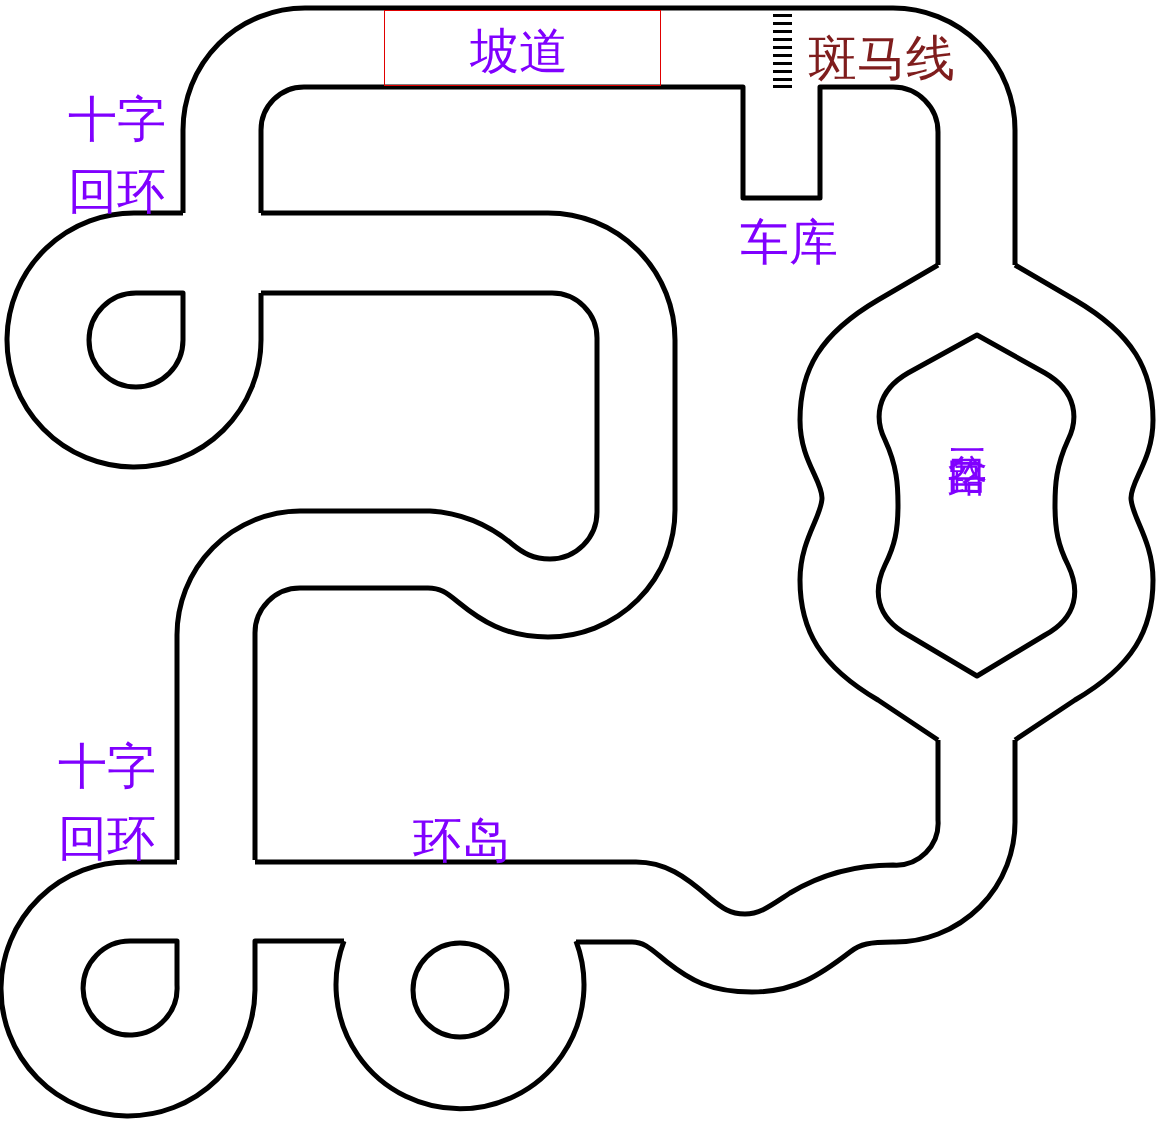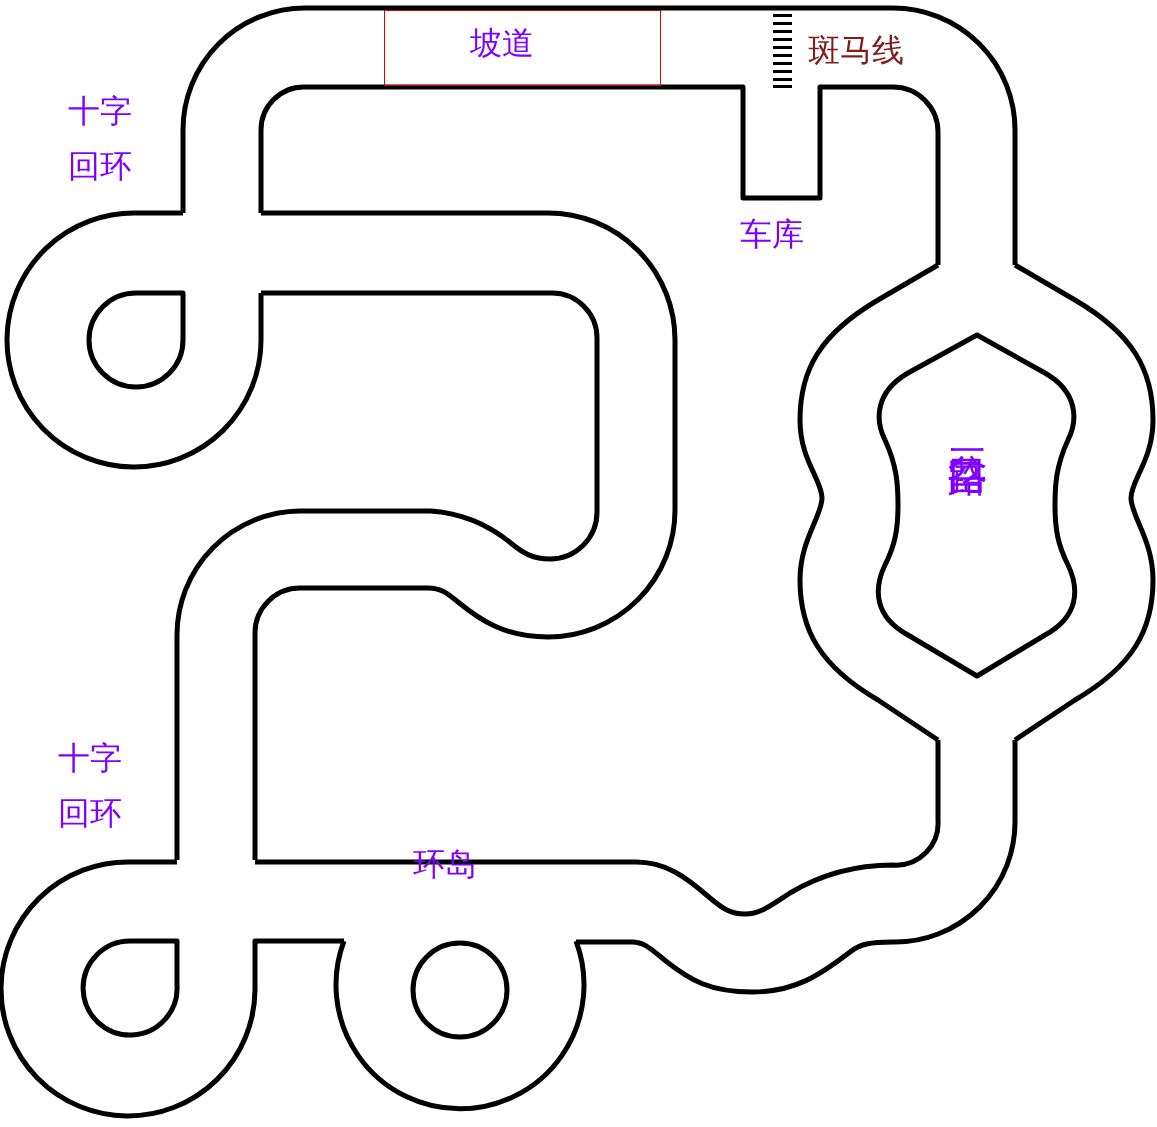--- a/index.html
+++ b/index.html
@@ -1,19 +1,19 @@
 <!DOCTYPE html>
 <html><head>
 <meta charset="utf-8">
 <style>
   html, body { margin: 0; padding: 0; background: #ffffff; }
   #canvas { position: relative; width: 1157px; height: 1127px; background: #ffffff; overflow: hidden; }
   svg.track { position: absolute; left: 0; top: 0; }
   .road { fill: none; stroke: #000000; stroke-width: 5; stroke-linejoin: round; stroke-linecap: butt; }
-  .label { position: absolute; font-family: "DejaVu Sans", sans-serif; font-size: 32px; line-height: 1; white-space: nowrap; }
+  .label { position: absolute; font-family: "DejaVu Sans", sans-serif; font-size: 49px; line-height: 1; white-space: nowrap; }
   .vertical { writing-mode: vertical-rl; font-size: 40px; letter-spacing: 4px; }
   .ramp-box { position: absolute; border: 1.5px solid #e00000; box-sizing: border-box; }
 </style>
 </head>
 <body>
 
 <div id="canvas">
 
   <svg class="track" width="1157" height="1127" viewBox="0 0 1157 1127">
 
@@ -68,14 +68,14 @@
     <div class="label" style="position:static; margin-top:23px;">回环</div>
   </div>
 
   <div style="position:absolute; left:58px; top:742px; color:#8000FF;">
     <div class="label" style="position:static;">十字</div>
     <div class="label" style="position:static; margin-top:23px;">回环</div>
   </div>
 
   <div class="label vertical" style="left:948px; top:418px; color:#8000FF;">三岔路口</div>
 
-  <div class="label" style="left:413px; top:848px; color:#8000FF;">环岛</div>
+  <div class="label" style="left:413px; top:816px; color:#8000FF;">环岛</div>
 </div>
 
 </body></html>

